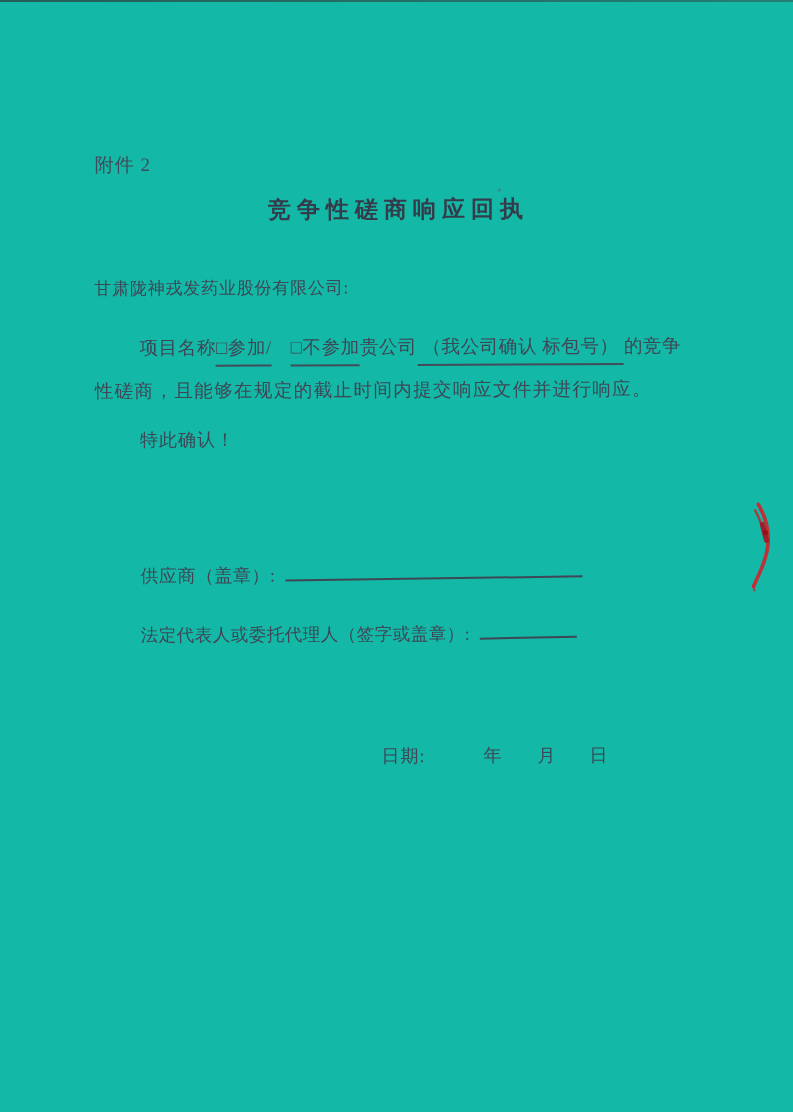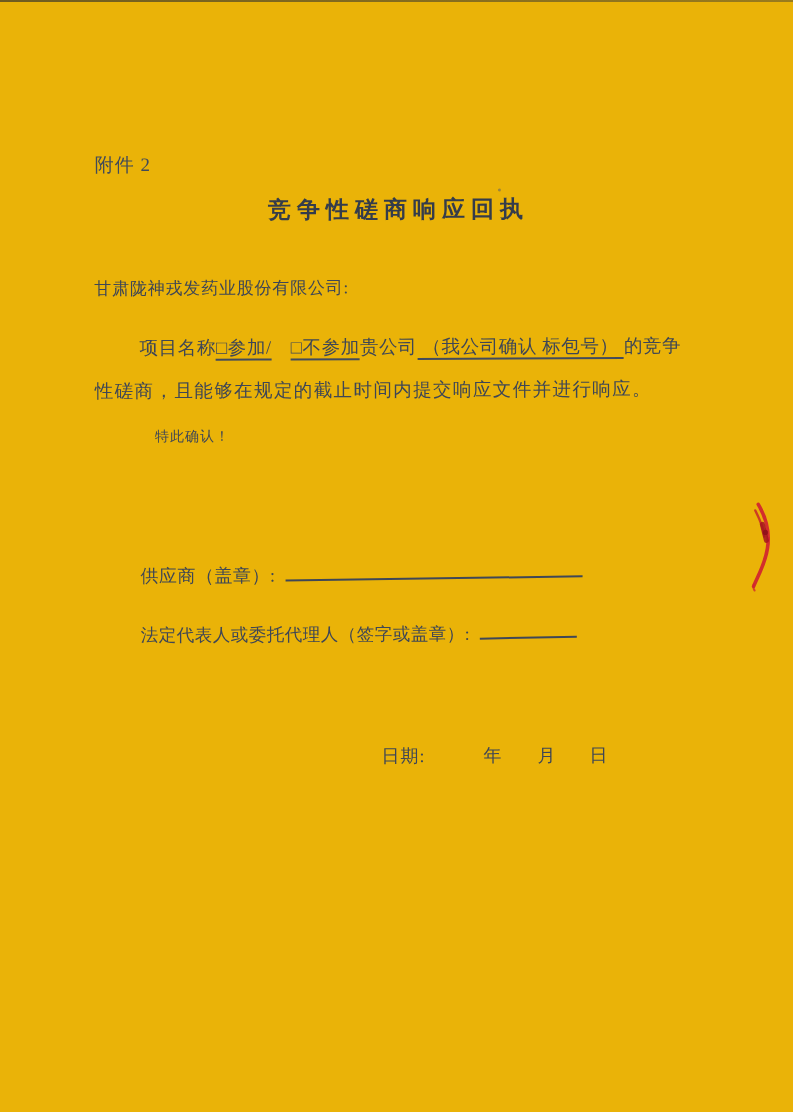--- a/index.html
+++ b/index.html
@@ -5,21 +5,21 @@
   html, body {
     margin: 0;
     padding: 0;
     background: #e8e8e8;
   }
   .page {
     position: relative;
     width: 793px;
     height: 1112px;
     margin: 0 auto;
-    background: #eab308;
+    background: #14b8a6;
     overflow: hidden;
     font-family: "Liberation Serif", "DejaVu Serif", serif;
     color: #3e4656;
   }
   .scan-edge-top {
     position: absolute;
     top: 0; left: 0; right: 0;
     height: 2px;
     background: linear-gradient(to right, rgba(45,45,45,.65), rgba(55,55,55,.45));
   }
@@ -61,26 +61,26 @@
   .body-line {
     margin: 0;
     font-size: 18.5px;
     letter-spacing: 0.6px;
     white-space: nowrap;
   }
   .line1 { left: 140px; top: 334px; }
   .line2 { left: 95px;  top: 377px; letter-spacing: 1.4px; }
   .u {
     border-bottom: 2px solid #434b5c;
-    padding-bottom: 1px;
+    padding-bottom: 7px;
   }
   .confirm {
-    left: 155px; top: 427px;
+    left: 140px; top: 427px;
     margin: 0;
-    font-size: 14px;
+    font-size: 18px;
     letter-spacing: 1px;
   }
   .sig-row {
     margin: 0;
     font-size: 17.5px;
     letter-spacing: 0.5px;
     white-space: nowrap;
   }
   .sig-supplier { left: 140px; top: 563px; font-size: 18px; }
   .sig-legal    { left: 140px; top: 622px; }

